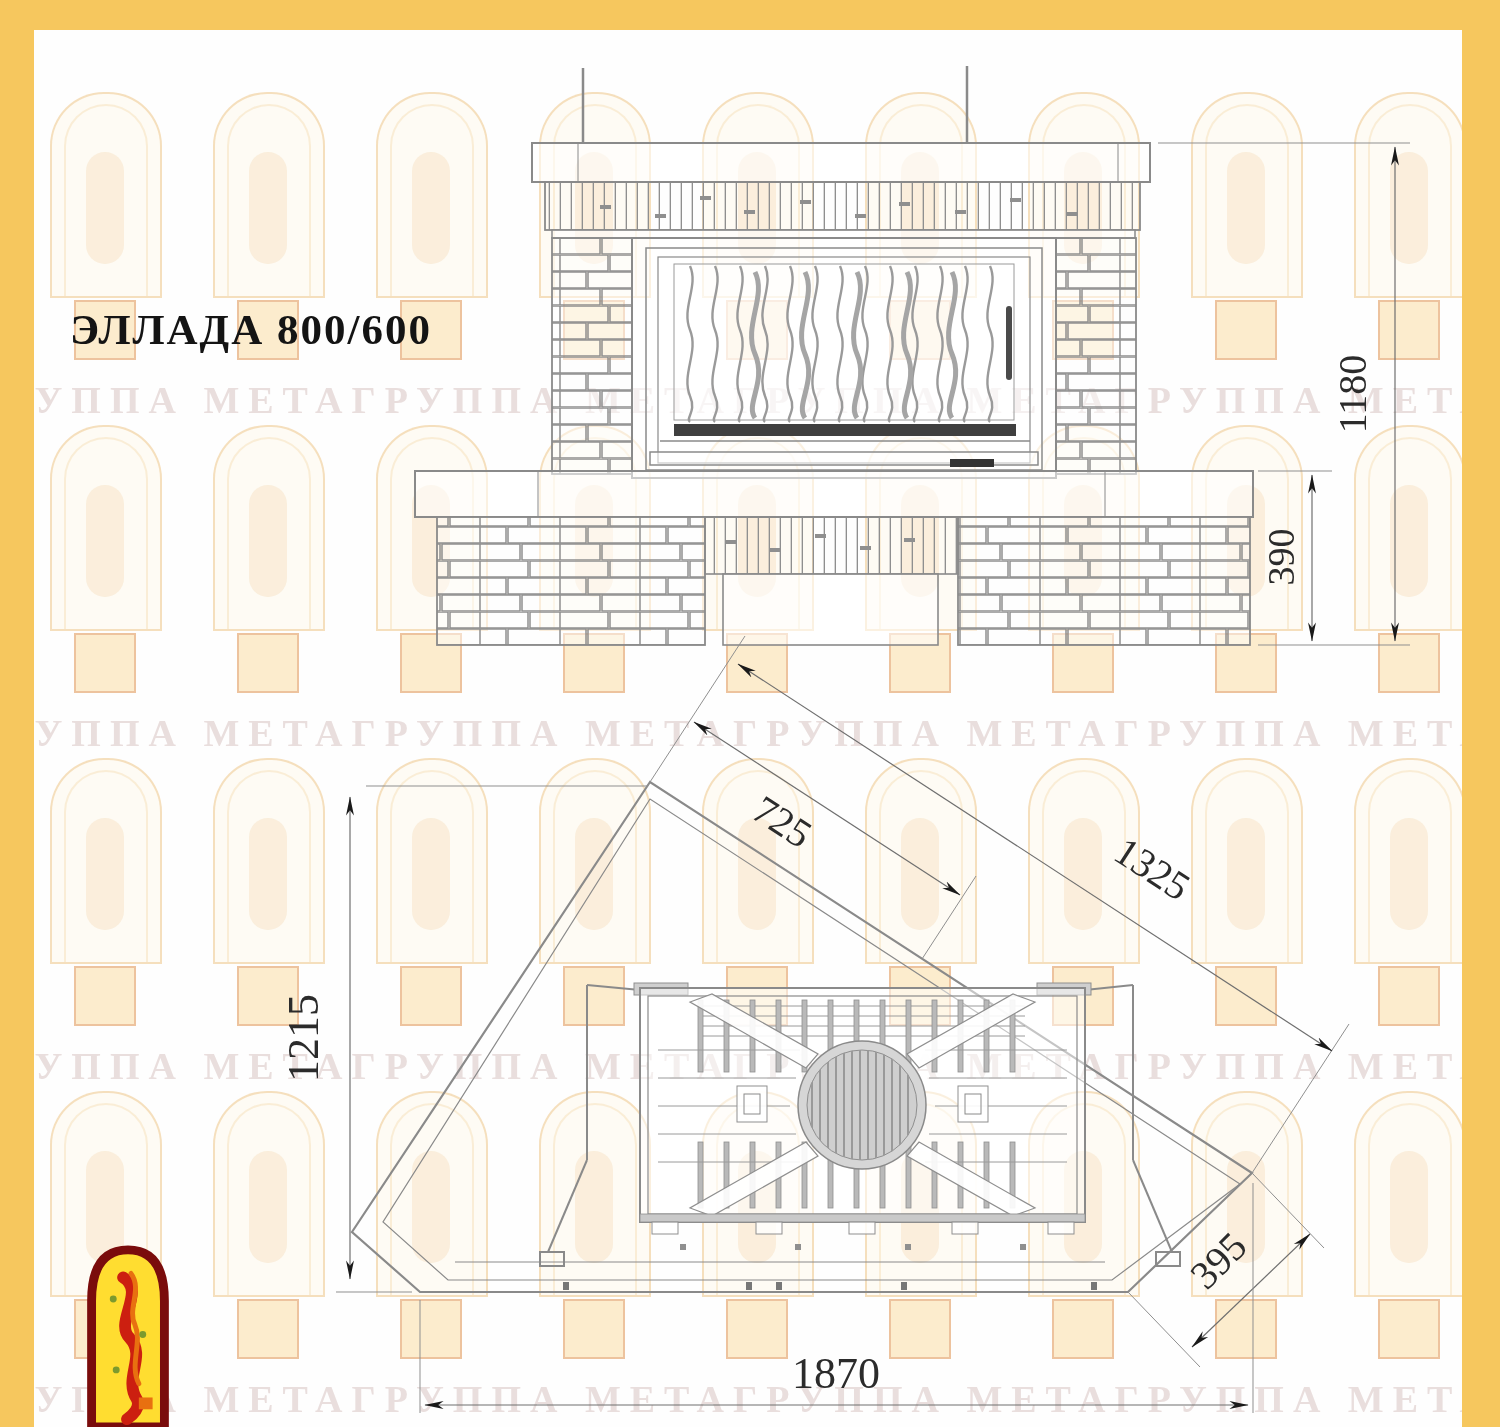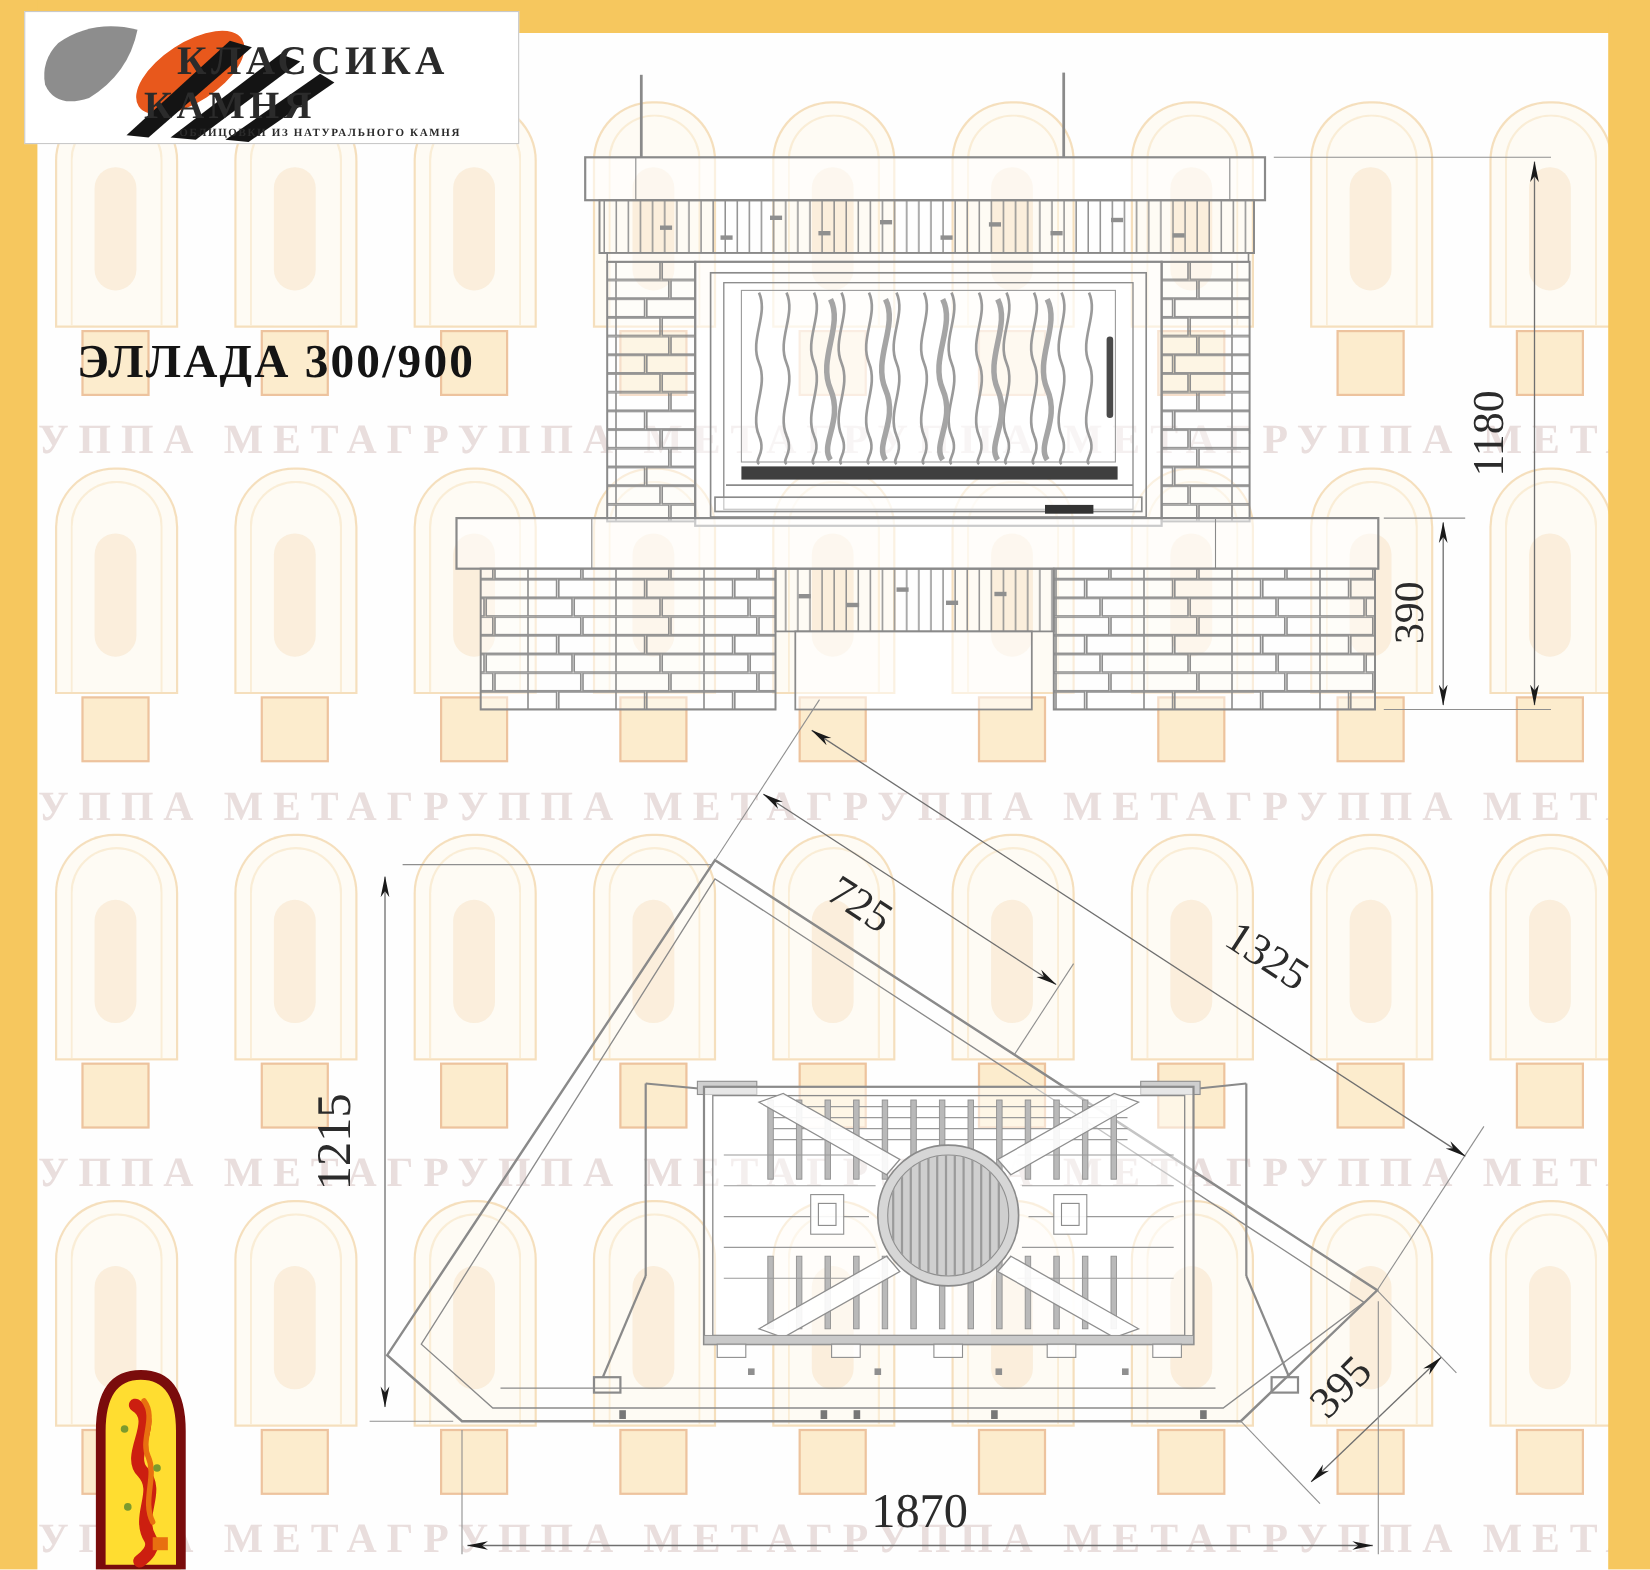--- a/index.html
+++ b/index.html
@@ -375,36 +375,22 @@
         <text font-size="40" text-anchor="middle" transform="rotate(-45 1228 1270)" x="1228" y="1270">395</text>
 
         <line class="ext" x1="420" y1="1300" x2="420" y2="1413"></line>
         <line class="ext" x1="1253" y1="1183" x2="1253" y2="1413"></line>
         <line class="dim" x1="425" y1="1405" x2="1248" y2="1405" marker-start="url(#ar)" marker-end="url(#ar)"></line>
         <text font-size="44" text-anchor="middle" x="836" y="1388">1870</text>
       </g>
     </g>
   </svg>
 
-  <div id="logo-box">
-    <svg width="448" height="119" viewBox="0 0 448 119">
-      <path d="M30,28 q32,-22 72,-12 q-8,40 -44,62 q-30,10 -40,-12 q-4,-22 12,-38 z" fill="#8d8d8d"></path>
-      <ellipse cx="150" cy="55" rx="56" ry="27" transform="rotate(-33 150 55)" fill="#e8581c"></ellipse>
-      <g fill="#141414">
-        <path d="M92,112 L186,26 L206,32 L112,114 Z"></path>
-        <path d="M132,114 L232,38 L250,45 L155,116 Z"></path>
-        <path d="M182,116 L268,56 L281,64 L203,118 Z"></path>
-      </g>
-      <text x="138" y="56" font-size="37" font-weight="bold" letter-spacing="4" fill="#141414">КЛАССИКА</text>
-      <text x="108" y="96" font-size="35" font-weight="bold" letter-spacing="4" fill="#141414">КАМНЯ</text>
-      <text x="140" y="113" font-size="10" font-weight="bold" letter-spacing="1.5" fill="#8b2500">ОБЛИЦОВКИ ИЗ НАТУРАЛЬНОГО КАМНЯ</text>
-    </svg>
-  </div>
-
-  <div id="page-title">ЭЛЛАДА 300/900</div>
+
+  <div id="page-title">ЭЛЛАДА 800/600</div>
 
   <svg id="emblem" width="90" height="187" viewBox="0 0 90 190">
     <path d="M8,190 V62 Q8,10 45,10 Q82,10 82,62 V190 Z" fill="#ffdd30" stroke="#7a0c0c" stroke-width="9"></path>
     <path d="M40,38 C64,52 30,84 47,100 C64,118 40,140 54,162 C58,170 50,178 44,182" fill="none" stroke="#cc1f10" stroke-width="12" stroke-linecap="round"></path>
     <path d="M48,34 C60,50 44,70 52,86 C60,104 46,126 56,146" fill="none" stroke="#e87010" stroke-width="5" stroke-linecap="round"></path>
     <circle cx="30" cy="60" r="3.5" fill="#7c9a2e"></circle>
     <circle cx="60" cy="96" r="3.5" fill="#7c9a2e"></circle>
     <circle cx="33" cy="132" r="3.5" fill="#7c9a2e"></circle>
     <rect x="56" y="160" width="14" height="12" fill="#e87010"></rect>
   </svg>

